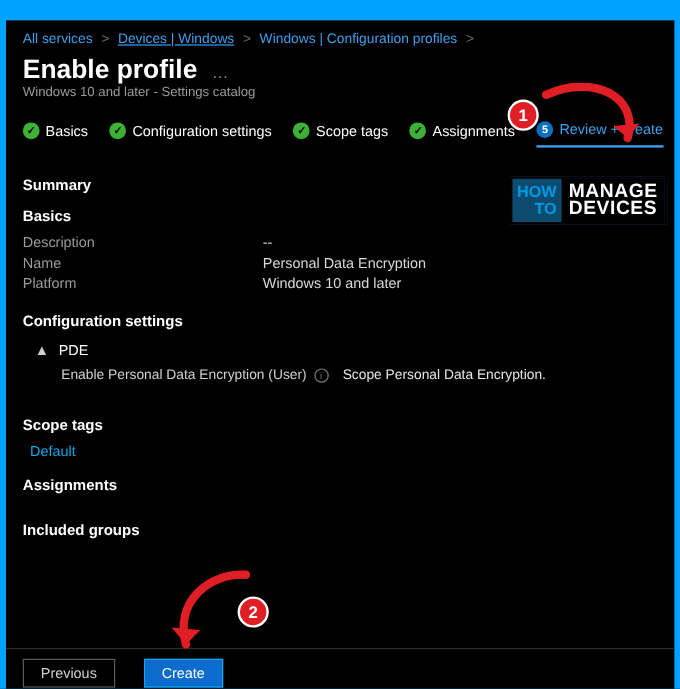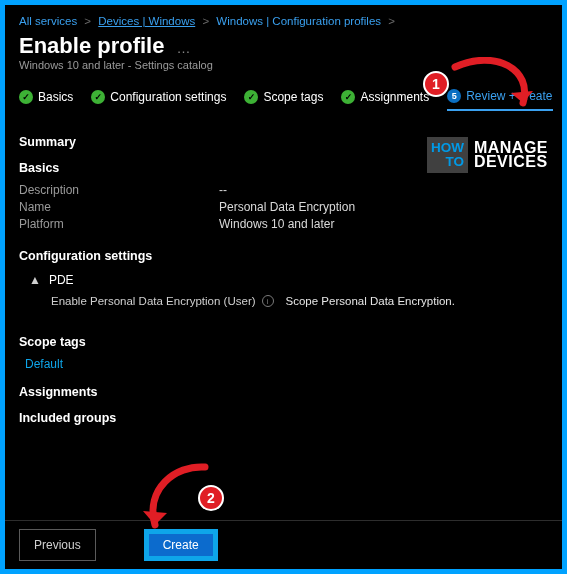--- a/index.html
+++ b/index.html
@@ -15,20 +15,21 @@
     background: #000;
     width: 557px;
     height: 564px;
     position: relative;
     color: #fff;
     font-size: 12px;
   }
   .breadcrumb {
     padding: 10px 14px 4px 14px;
     font-size: 11.5px;
+    margin-top: 12px;
   }
   .breadcrumb a { color: #3aa0ef; text-decoration: none; cursor: pointer; }
   .breadcrumb a.underlined { text-decoration: underline; }
   .breadcrumb .chev { color: #6a6a6a; margin: 0 4px; }
   .title-row {
     display: flex;
     align-items: baseline;
     padding: 2px 14px 0 14px;
   }
   .title {
@@ -114,40 +115,40 @@
     gap: 24px;
   }
   .btn {
     font-size: 12px;
     padding: 4px 14px;
     cursor: pointer;
     background: #000;
     color: #d0d0d0;
   }
   .btn.secondary { border: 1px solid #5a5a5a; }
-  .btn.primary { background: #0c6bcd; border: 5px solid #0ea5e9; color: #fff; margin-left: 24px; }
+  .btn.primary { background: #0c6bcd; border: 1px solid #0ea5e9; color: #fff; }
   
   .anno-badge {
     position: absolute;
     width: 26px; height: 26px;
     background: #e01e25;
     border: 2px solid #fff;
     border-radius: 50%;
     color: #fff;
     font-weight: 700;
     font-size: 14px;
     display:flex; align-items:center; justify-content:center;
     z-index: 50;
     box-shadow: 0 0 2px #000;
   }
   .anno-arrow { position:absolute; z-index:49; }
   .watermark {
     position:absolute;
     top:130px; right:6px;
-    background:#404040;
+    background:#0c4a6e;
     border:2px solid #000;
     display:flex;
     z-index: 60;
     font-family: Arial, sans-serif;
   }
   .watermark .col1 {
     padding:4px 4px;
     color:#0099e6;
     font-weight:900;
     font-size:13.5px;
@@ -231,21 +232,21 @@
     <div class="config-setting-row">
       <span class="label">Enable Personal Data Encryption (User)</span>
       <span class="info-icon">i</span>
       <span class="value">Scope Personal Data Encryption.</span>
     </div>
 
     <div class="section-head" style="margin-top:28px">Scope tags</div>
     <div class="scope-val">Default</div>
 
     <div class="section-head" style="margin-top:14px">Assignments</div>
-    <div class="section-head" style="margin-top:12px">Included groups</div>
+    <div class="section-head" style="margin-top:24px">Included groups</div>
   </div>
 
   <div class="footer">
     <button class="btn secondary">Previous</button>
     <button class="btn primary">Create</button>
   </div>
 
   <div class="anno-badge" style="top:66px; left:418px;">1</div>
   <svg class="anno-arrow" style="top:52px; left:440px;" width="100" height="60">
     <path d="M10 10 C 50 -8, 88 12, 78 46" stroke="#e01e25" stroke-width="7" fill="none" stroke-linecap="round"></path>

